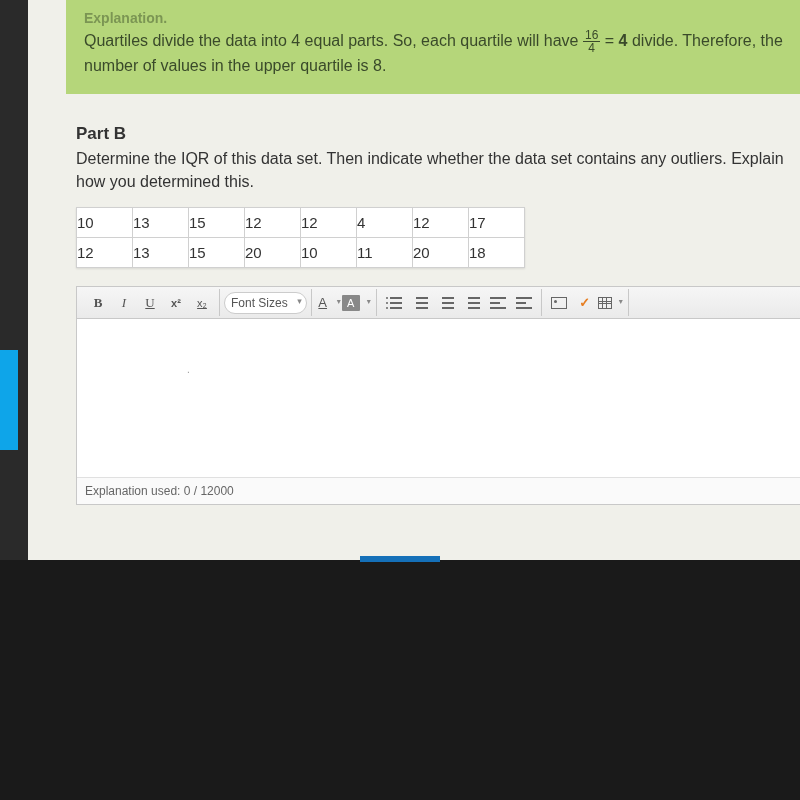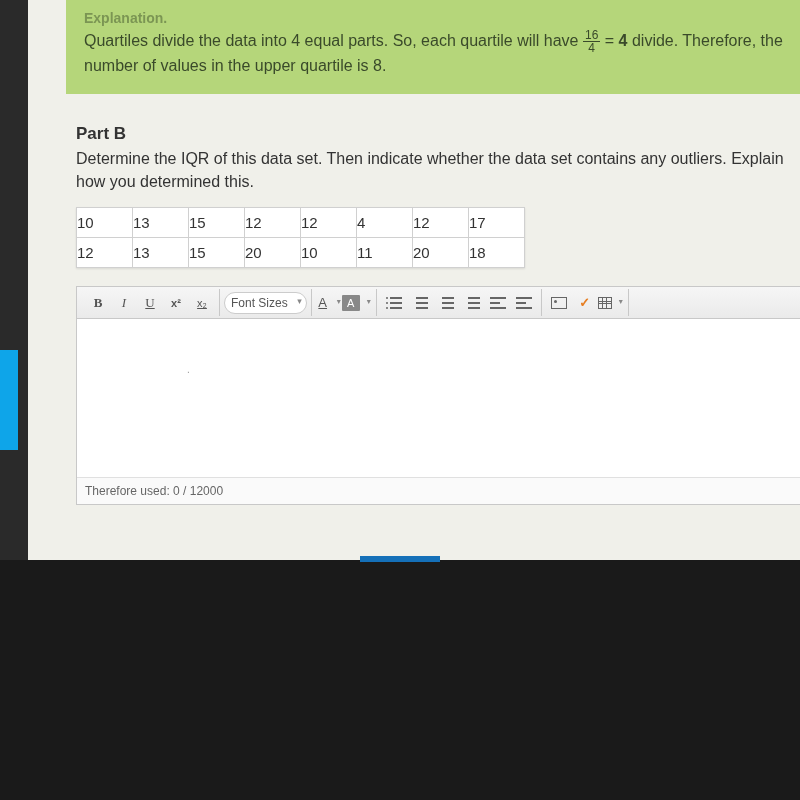--- a/index.html
+++ b/index.html
@@ -329,21 +329,21 @@
           <div class="tb-btn check-icon">✓</div>
           <div class="tb-btn dd">
               <span class="table-icon"></span>
             </div>
         </div>
       </div>
       <div class="editor-area">
         <span class="dot">.</span>
       </div>
       <div class="char-count">
-        <span>Therefore used: </span><span>0 / 12000</span>
+        <span>Explanation used: </span><span>0 / 12000</span>
       </div>
     </div>
 
   </div>
 </div>
 
 <div class="blue-tab"></div>
 <div class="black-bottom"></div>
 
 </body></html>

